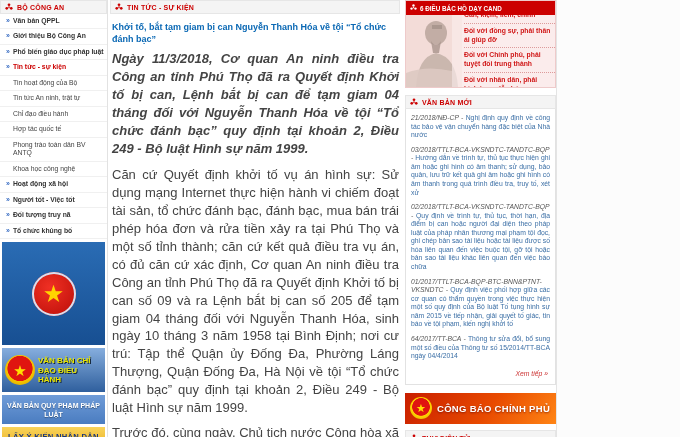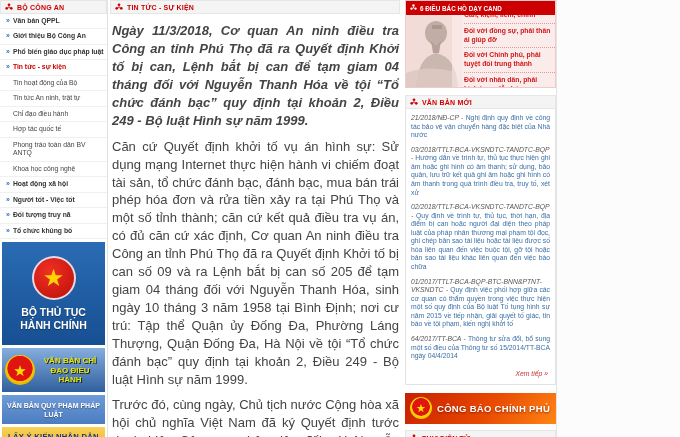--- a/index.html
+++ b/index.html
@@ -27,21 +27,21 @@
             align-items:center; justify-content:center; gap:6px; }
   .b-tthc .emblem { width:44px; height:44px; border-radius:50%; background:radial-gradient(circle at 40% 35%,#f03024,#b80c06);
             display:flex; align-items:center; justify-content:center; color:#ffd400; font-size:24px; line-height:1;
             box-shadow:0 0 0 2px #d8dff0 inset; }
   .b-tthc .txt { color:#fff; font-weight:bold; font-size:10.5px; text-align:center; line-height:1.25; width:90px;
             text-shadow:0 1px 1px rgba(0,0,0,.4); }
   .b-vbcd { height:44px; background:linear-gradient(180deg,#86aede,#2f5f9d); display:flex; align-items:center; padding:2px 3px; gap:3px; }
   .b-vbcd .emblem { width:30px; height:30px; border-radius:50%; flex:0 0 auto;
             background:radial-gradient(circle at 50% 45%,#e01510 55%,#f5c400 58%,#caa000 100%);
             display:flex; align-items:center; justify-content:center; color:#ffe000; font-size:15px; line-height:1; }
-  .b-vbcd .txt { flex:1; color:#e8e400; font-weight:bold; font-size:8px; line-height:1.15; text-align:center;
+  .b-vbcd .txt { flex:1; color:#e8e400; font-weight:bold; font-size:8px; line-height:1.15; 
             text-shadow:1px 1px 0 #123; }
   .b-vbqp { height:29px; background:linear-gradient(180deg,#6f9cd8,#4a7cc0); display:flex; align-items:center; justify-content:center; }
   .b-vbqp .txt { color:#fff; font-weight:bold; font-size:7px; text-align:center; line-height:1.3; text-shadow:0 1px 1px rgba(0,0,0,.35); }
   .b-lyk { height:18px; background:linear-gradient(180deg,#f8d35a,#eeb62a); display:flex; align-items:center; justify-content:center; }
   .b-lyk .txt { color:#17357c; font-weight:bold; font-size:7.6px; letter-spacing:.3px; }
 
   
   .center-col { position:absolute; left:110px; top:0; width:290px; }
   .article { padding:8px 1px 0 2px; }
   .article h1 { color:#0a68b4; font-size:9px; font-weight:bold; line-height:1.3; margin-bottom:5px; }
@@ -139,21 +139,20 @@
           <span>Đối tượng truy nã</span>
         </li>
       <li class="main">
           <span class="arr">»</span>
           <span>Tổ chức khủng bố</span>
         </li>
     </ul>
 
     <div class="lbanner b-tthc">
       <div class="emblem">★</div>
-      <div class="txt">BỘ THỦ TỤC HÀNH CHÍNH</div>
     </div>
     <div class="lbanner b-vbcd">
       <div class="emblem">★</div>
       <div class="txt">VĂN BẢN CHỈ ĐẠO ĐIỀU HÀNH</div>
     </div>
     <div class="lbanner b-vbqp">
       <div class="txt">VĂN BẢN QUY PHẠM PHÁP LUẬT</div>
     </div>
     <div class="lbanner b-lyk">
       <div class="txt">LẤY Ý KIẾN NHÂN DÂN</div>
@@ -166,20 +165,21 @@
             <g fill="#cc0000">
               <circle cx="5" cy="2.2" r="1.7"></circle>
               <circle cx="2.2" cy="6.6" r="1.7"></circle>
               <circle cx="7.8" cy="6.6" r="1.7"></circle>
               <circle cx="5" cy="5.2" r="1"></circle>
             </g>
           </svg></span>
       <span>TIN TỨC - SỰ KIỆN</span>
     </div>
     <div class="article">
+      <h1>Khởi tố, bắt tạm giam bị can Nguyễn Thanh Hóa về tội “Tổ chức đánh bạc”</h1>
       <p class="lead">Ngày 11/3/2018, Cơ quan An ninh điều tra Công an tỉnh Phú Thọ đã ra Quyết định Khởi tố bị can, Lệnh bắt bị can để tạm giam 04 tháng đối với Nguyễn Thanh Hóa về tội “Tổ chức đánh bạc” quy định tại khoản 2, Điều 249 - Bộ luật Hình sự năm 1999.</p>
       <p>Căn cứ Quyết định khởi tố vụ án hình sự: Sử dụng mạng Internet thực hiện hành vi chiếm đoạt tài sản, tổ chức đánh bạc, đánh bạc, mua bán trái phép hóa đơn và rửa tiền xảy ra tại Phú Thọ và một số tỉnh thành; căn cứ kết quả điều tra vụ án, có đủ căn cứ xác định, Cơ quan An ninh điều tra Công an tỉnh Phú Thọ đã ra Quyết định Khởi tố bị can số 09 và ra Lệnh bắt bị can số 205 để tạm giam 04 tháng đối với Nguyễn Thanh Hóa, sinh ngày 10 tháng 3 năm 1958 tại Bình Định; nơi cư trú: Tập thể Quận ủy Đống Đa, Phường Láng Thượng, Quận Đống Đa, Hà Nội về tội “Tổ chức đánh bạc” quy định tại khoản 2, Điều 249 - Bộ luật Hình sự năm 1999.</p>
       <p>Trước đó, cùng ngày, Chủ tịch nước Cộng hòa xã hội chủ nghĩa Việt Nam đã ký Quyết định tước danh hiệu Công an nhân dân đối với Nguyễn Thanh Hóa.</p>
       <div class="photo">
         <svg width="154" height="235" viewBox="0 0 154 235">
           <rect width="154" height="235" fill="#2ba3da"></rect>
           <rect width="154" height="235" fill="url(#bgfade)"></rect>
           <defs>
             <radialGradient id="bgfade" cx="50%" cy="35%" r="80%">
               <stop offset="0%" stop-color="#5bc0ec" stop-opacity=".5"></stop>

